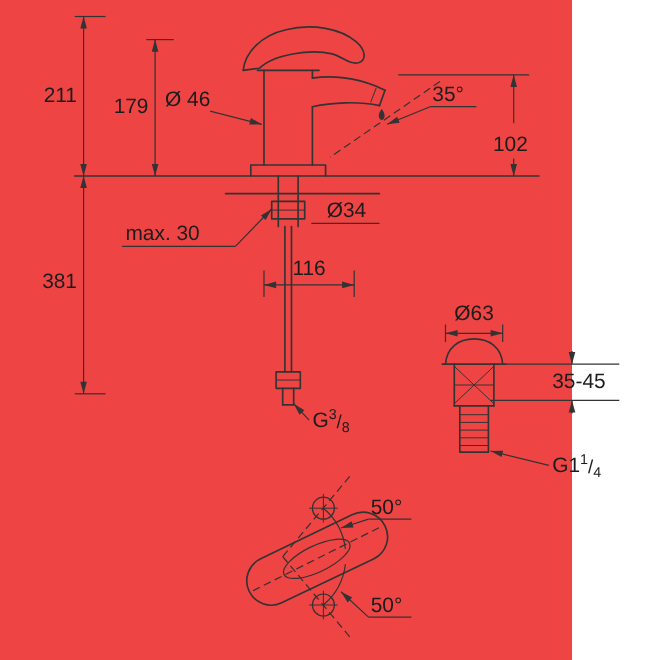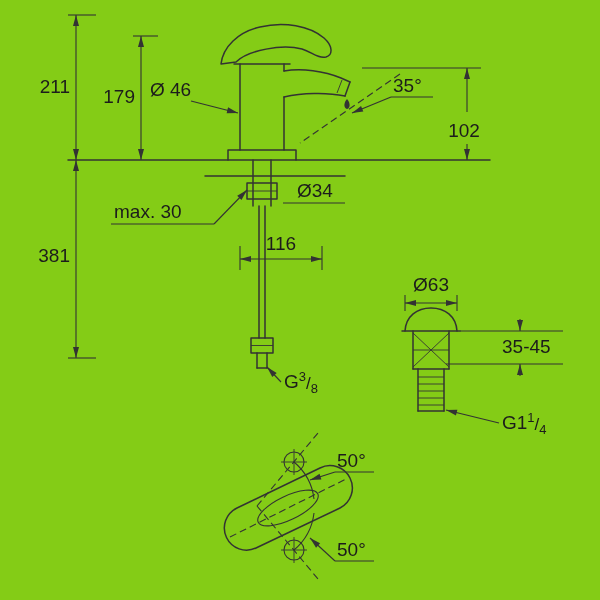--- a/index.html
+++ b/index.html
@@ -1,16 +1,16 @@
 <!DOCTYPE html>
 <html><head>
 <meta charset="utf-8">
 <style>
   html,body{margin:0;padding:0;background:#fff;width:600px;height:600px;overflow:hidden;}
-  .stage{position:relative;width:600px;height:600px;background:#84cc16;}
+  .stage{position:relative;width:520px;height:600px;background:#ef4444;}
   svg{display:block;}
   .obj{stroke:#333;stroke-width:1.5;fill:none;stroke-linecap:round;stroke-linejoin:round;}
   .dim{stroke:#333;stroke-width:1.1;fill:none;}
   .thin{stroke:#333;stroke-width:0.9;fill:none;}
   .dash{stroke-dasharray:7 4;}
   .soliddrop{fill:#333;stroke:none;}
   text{font-family:"Liberation Sans","DejaVu Sans",sans-serif;font-size:19px;fill:#1c1c1c;}
   .sup,.sub{font-size:13px;}
   .slash{font-size:17px;}
 </style>

